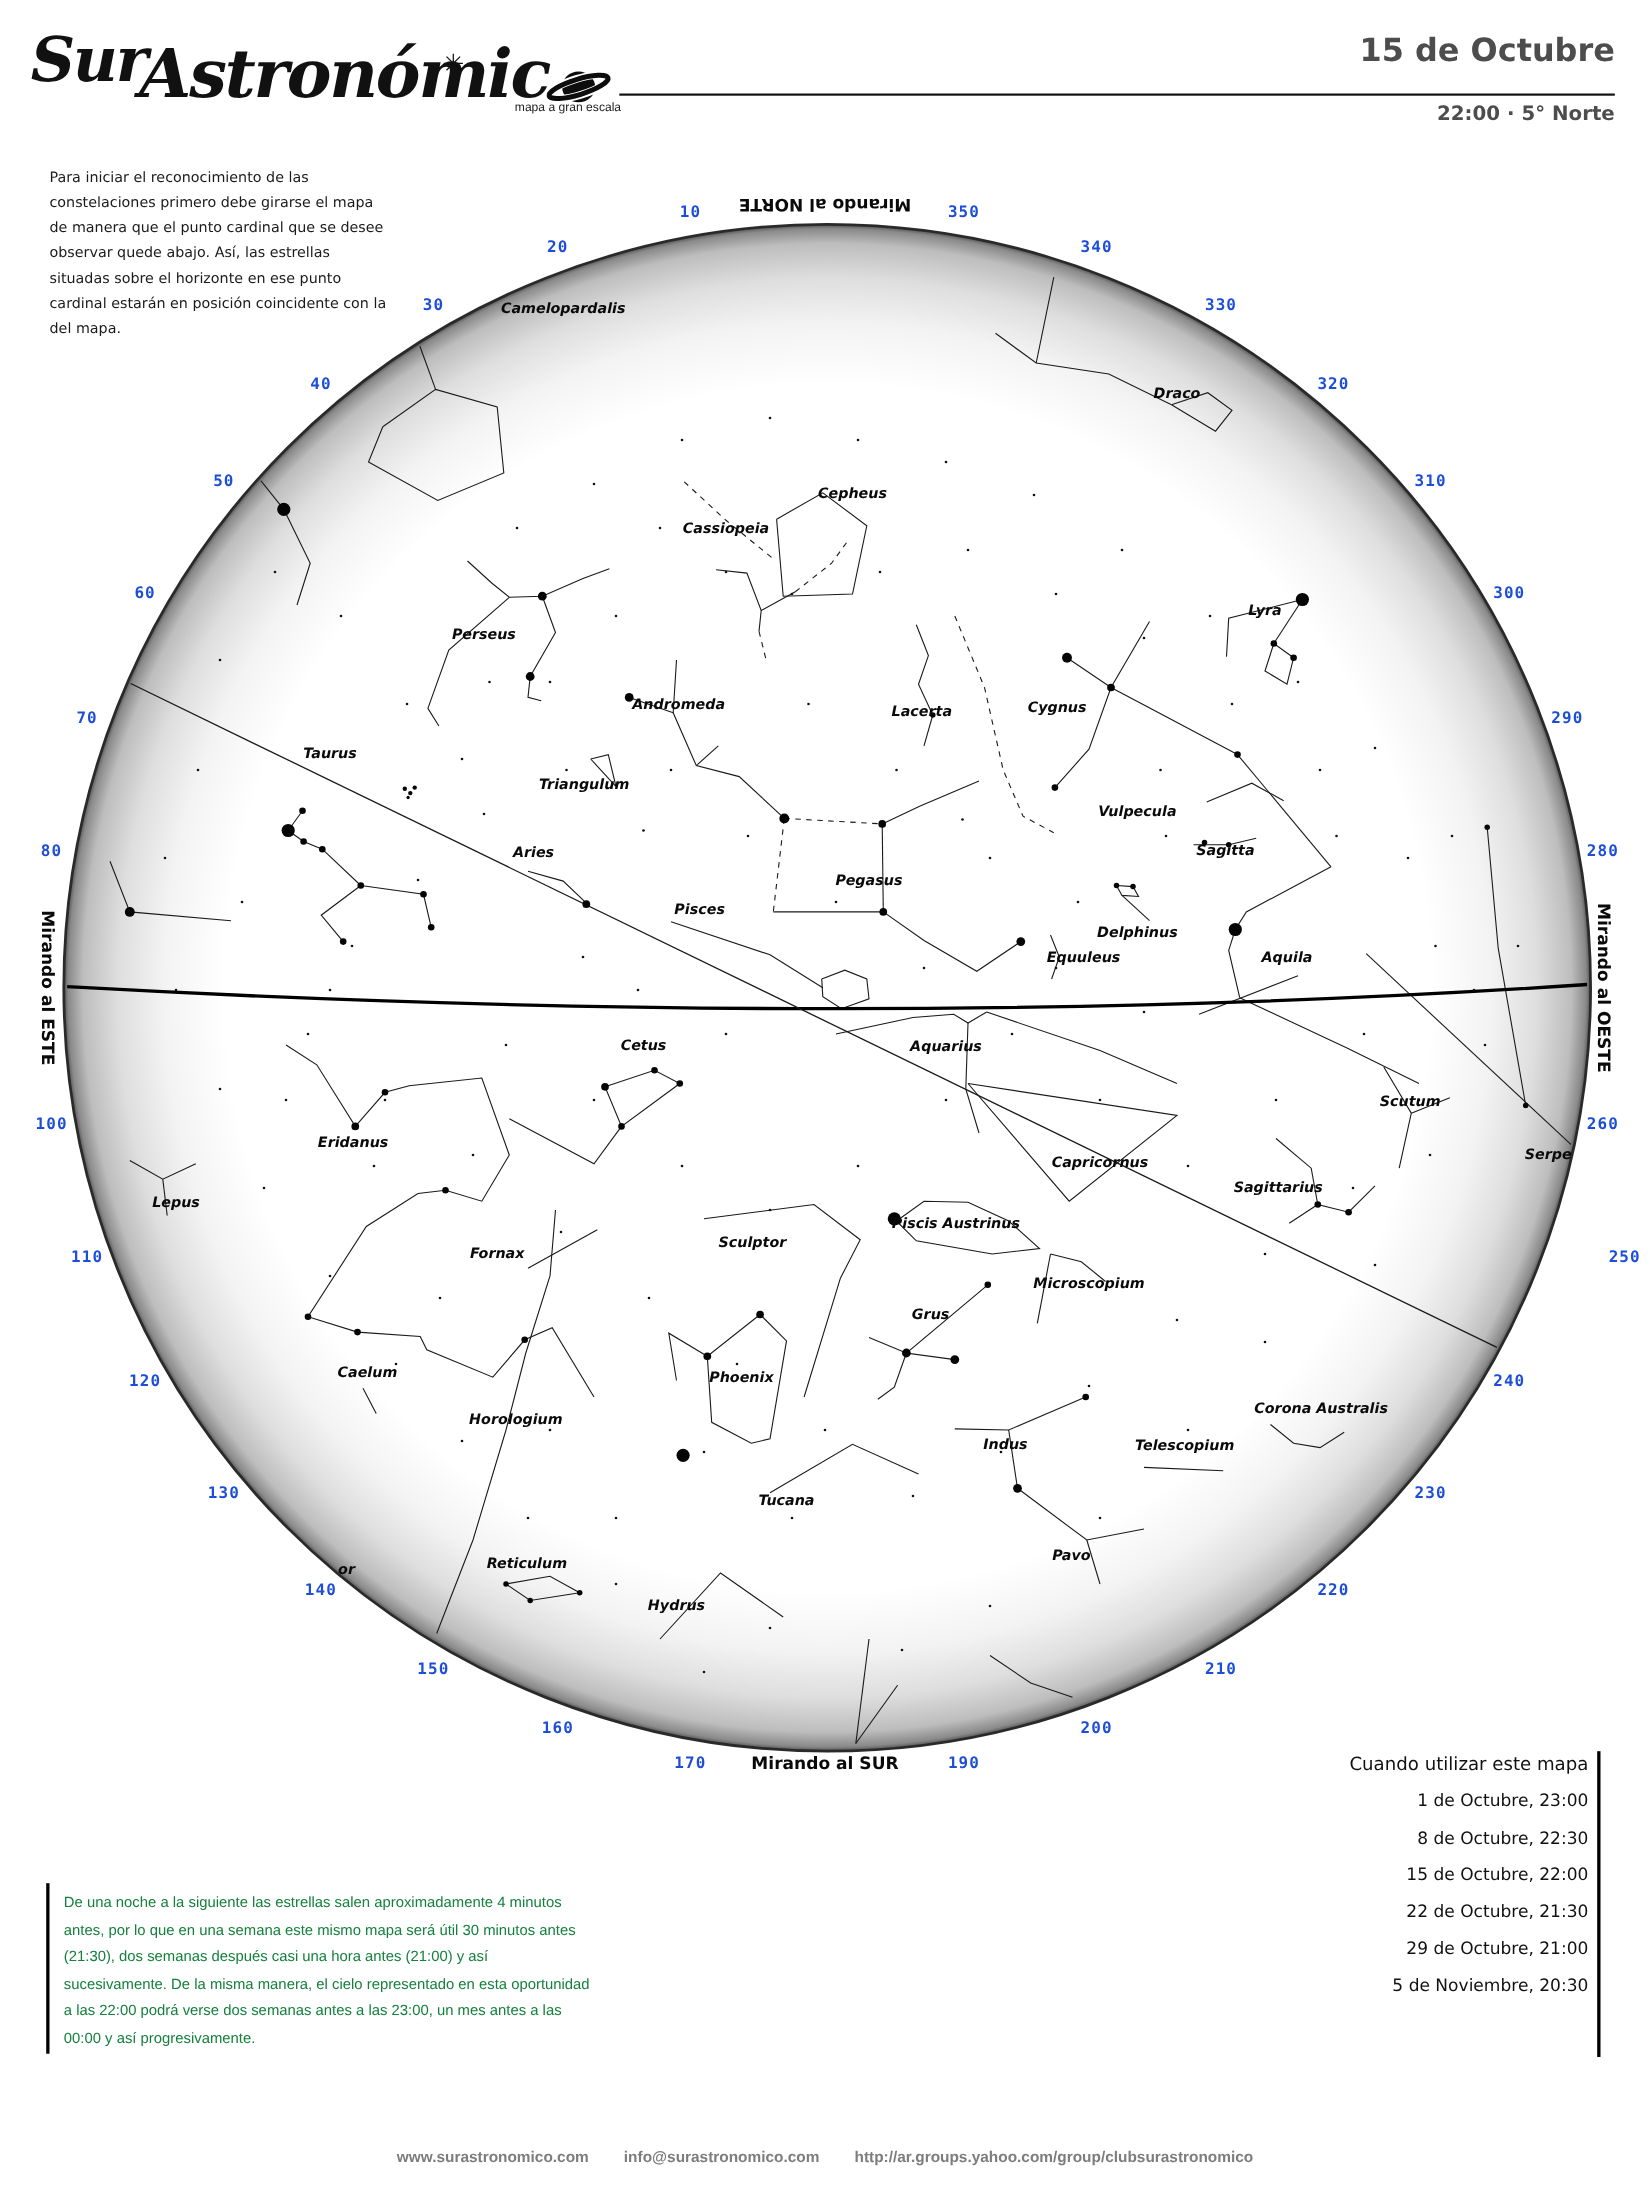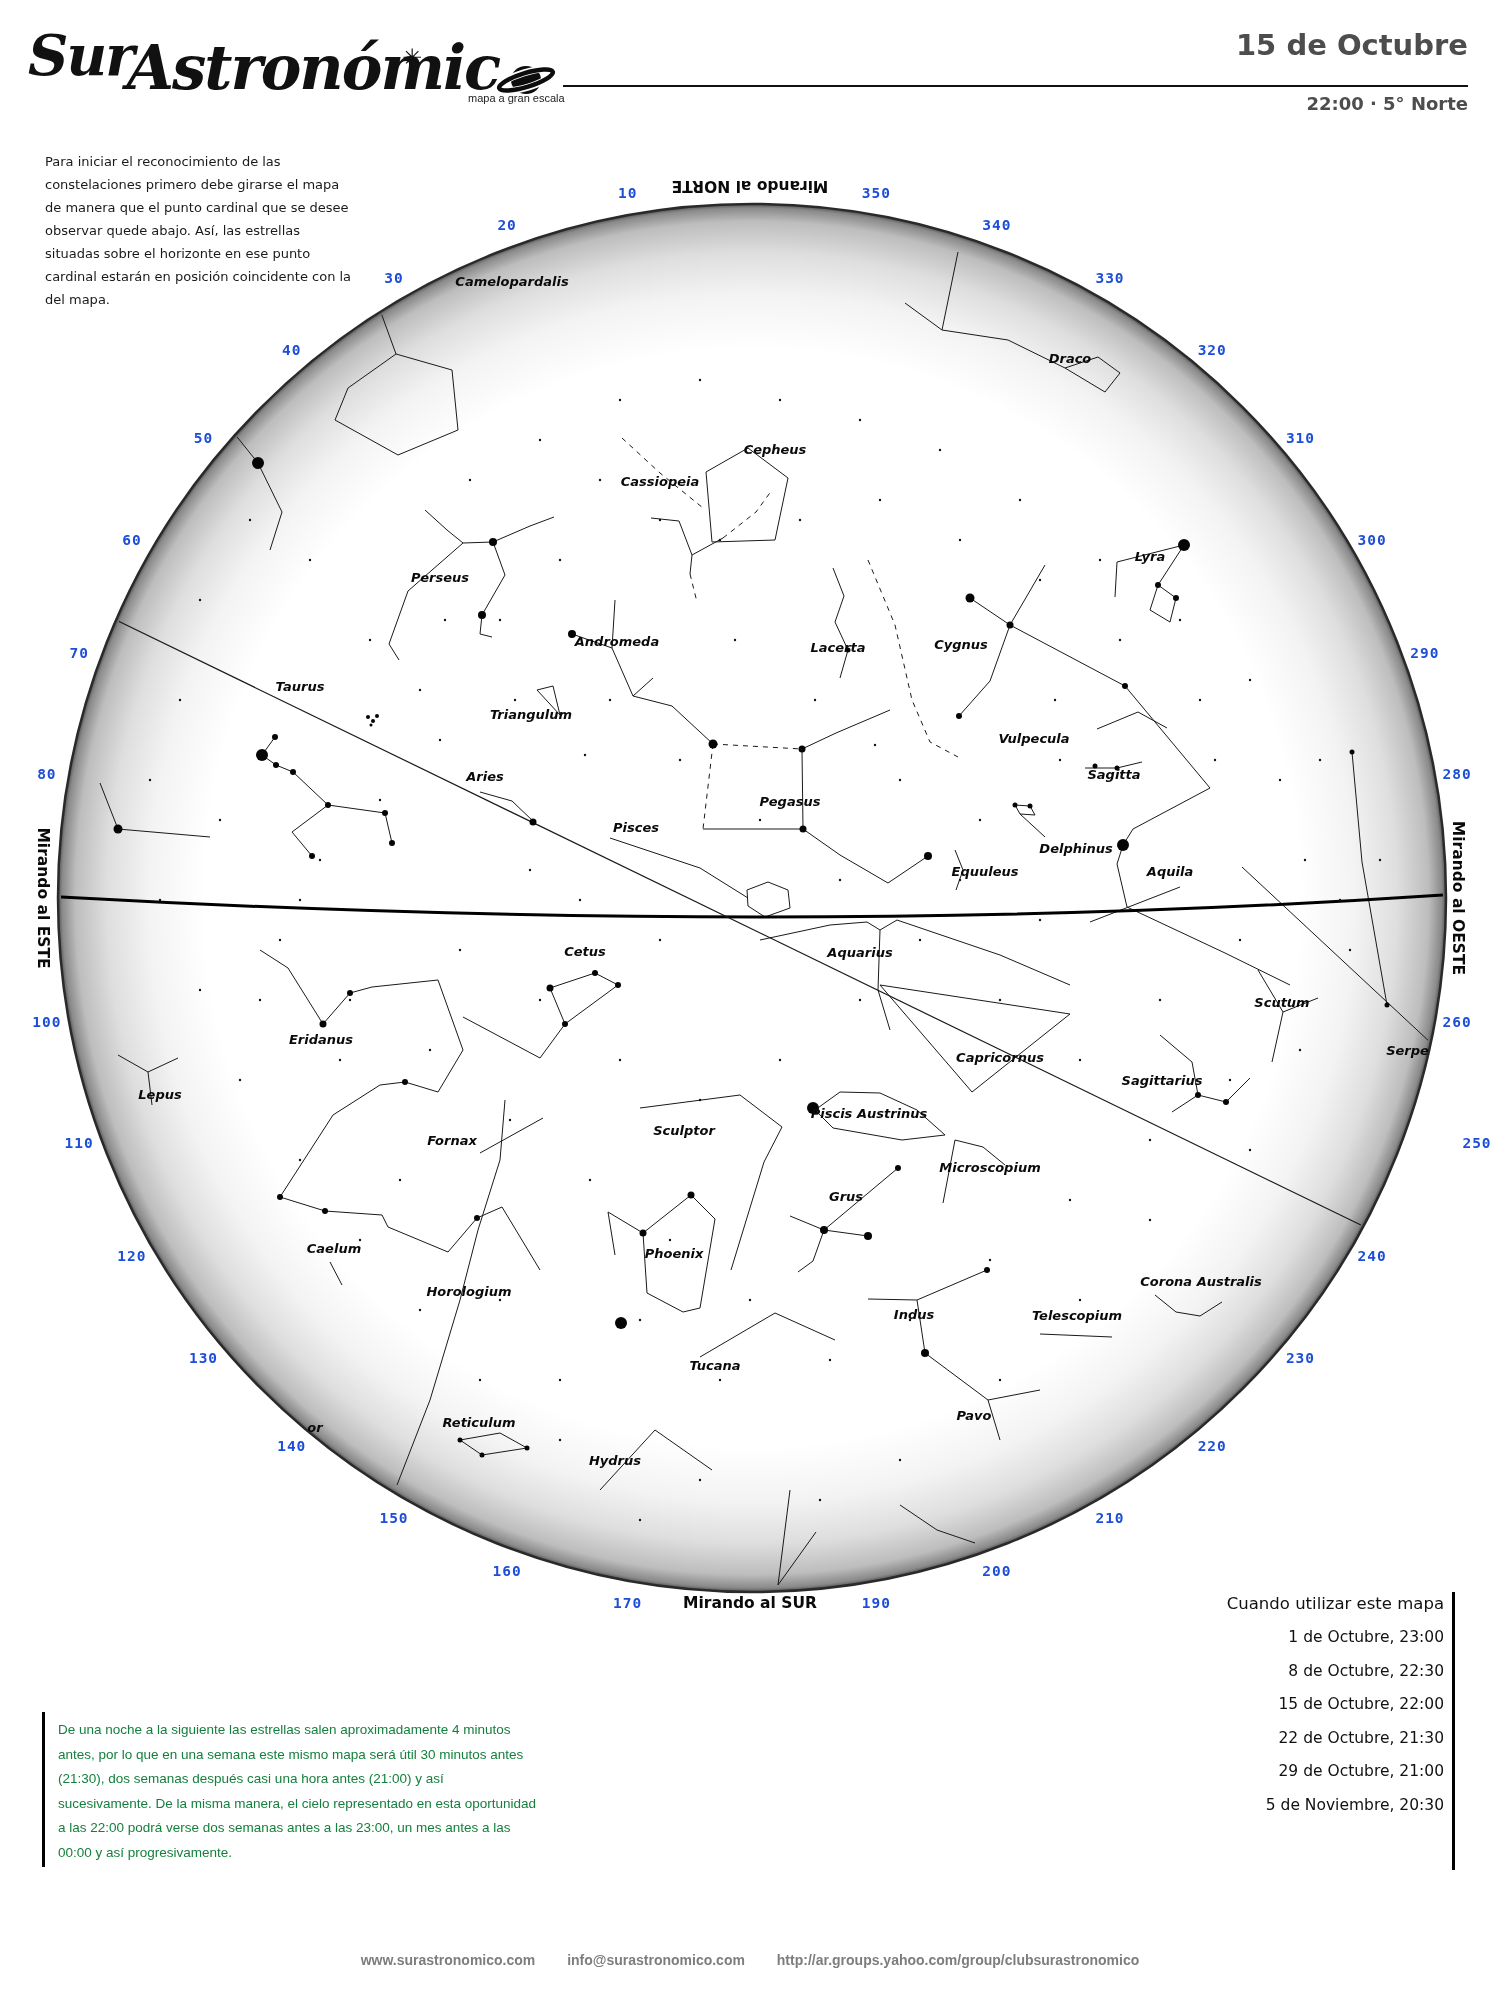--- a/index.html
+++ b/index.html
@@ -351,21 +351,21 @@
       <div class="const-label" style="left: 559px; top: 437px;">Andromeda</div>
       <div class="const-label" style="left: 780px; top: 443px;">Lacerta</div>
       <div class="const-label" style="left: 903px; top: 440px;">Cygnus</div>
       <div class="const-label" style="left: 242px; top: 482px;">Taurus</div>
       <div class="const-label" style="left: 473px; top: 510px;">Triangulum</div>
       <div class="const-label" style="left: 976px; top: 534px;">Vulpecula</div>
       <div class="const-label" style="left: 1056px; top: 570px;">Sagitta</div>
       <div class="const-label" style="left: 427px; top: 572px;">Aries</div>
       <div class="const-label" style="left: 732px; top: 597px;">Pegasus</div>
       <div class="const-label" style="left: 578px; top: 623px;">Pisces</div>
-      <div class="const-label" style="left: 976px; top: 644px; margin-left: 42px;">Delphinus</div>
+      <div class="const-label" style="left: 976px; top: 644px;">Delphinus</div>
       <div class="const-label" style="left: 927px; top: 667px;">Equuleus</div>
       <div class="const-label" style="left: 1112px; top: 667px;">Aquila</div>
       <div class="const-label" style="left: 527px; top: 747px;">Cetus</div>
       <div class="const-label" style="left: 802px; top: 748px;">Aquarius</div>
       <div class="const-label" style="left: 1224px; top: 798px;">Scutum</div>
       <div class="const-label" style="left: 263px; top: 835px;">Eridanus</div>
       <div class="const-label" style="left: 942px; top: 853px;">Capricornus</div>
       <div class="const-label" style="left: 1104px; top: 876px;">Sagittarius</div>
       <div class="const-label" style="left: 1358px; top: 846px;">Serpens</div>
       <div class="const-label" style="left: 102px; top: 890px;">Lepus</div>

